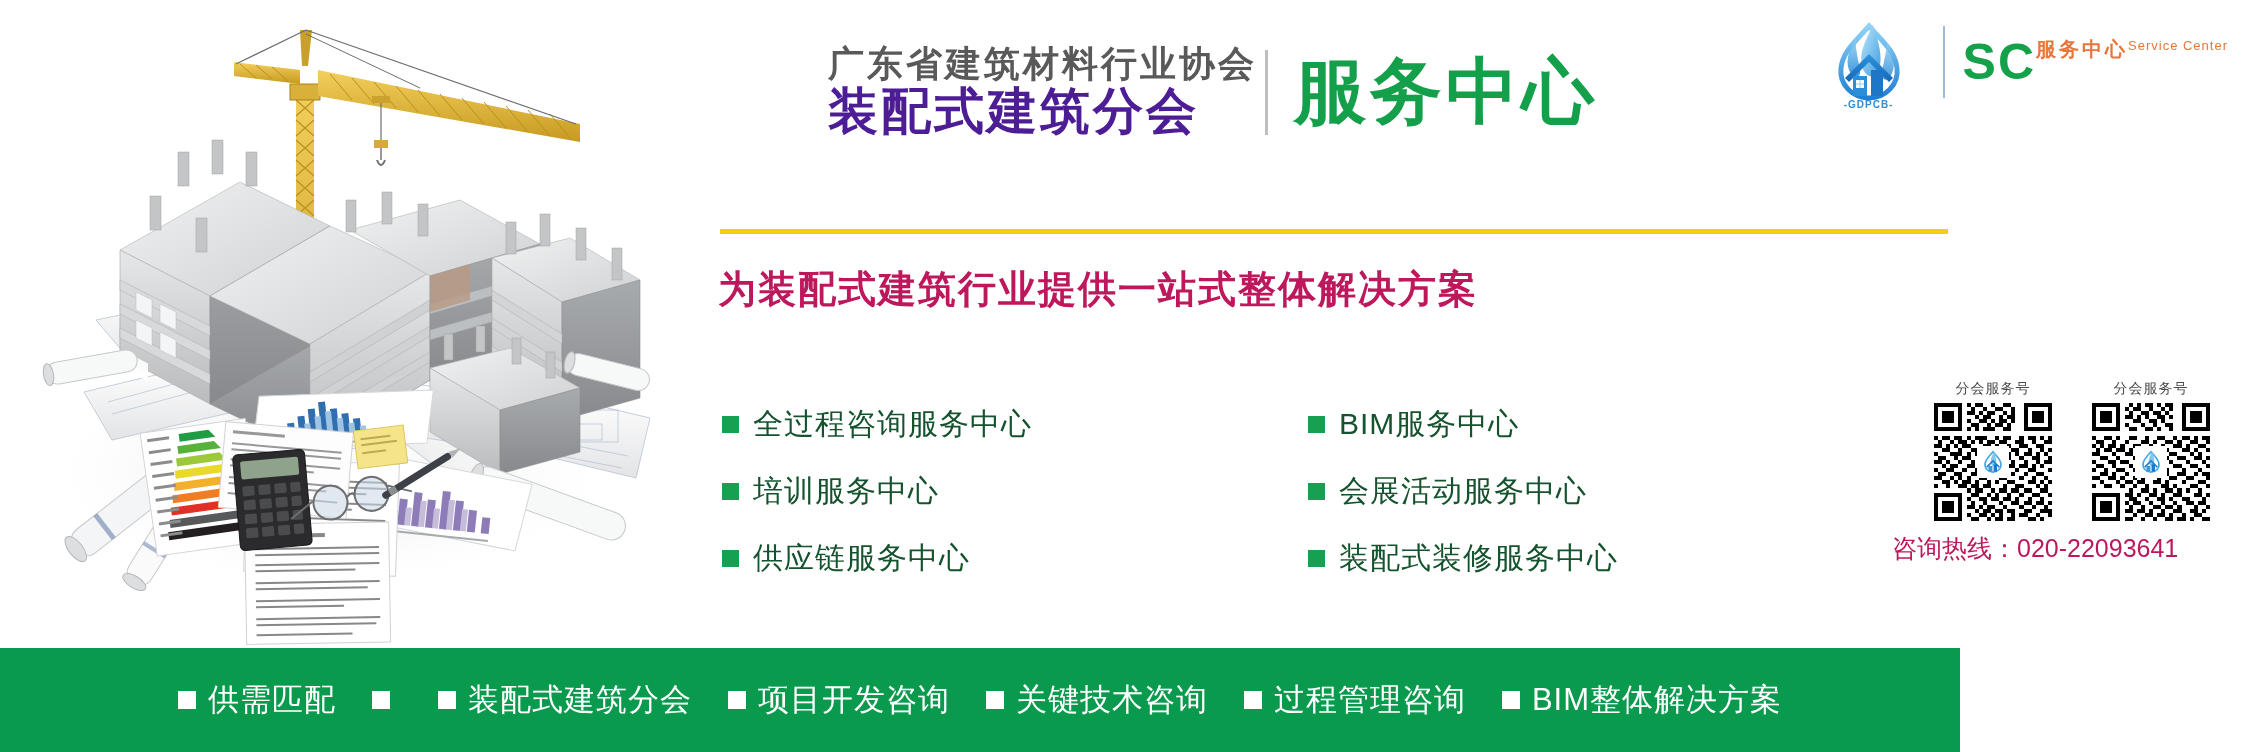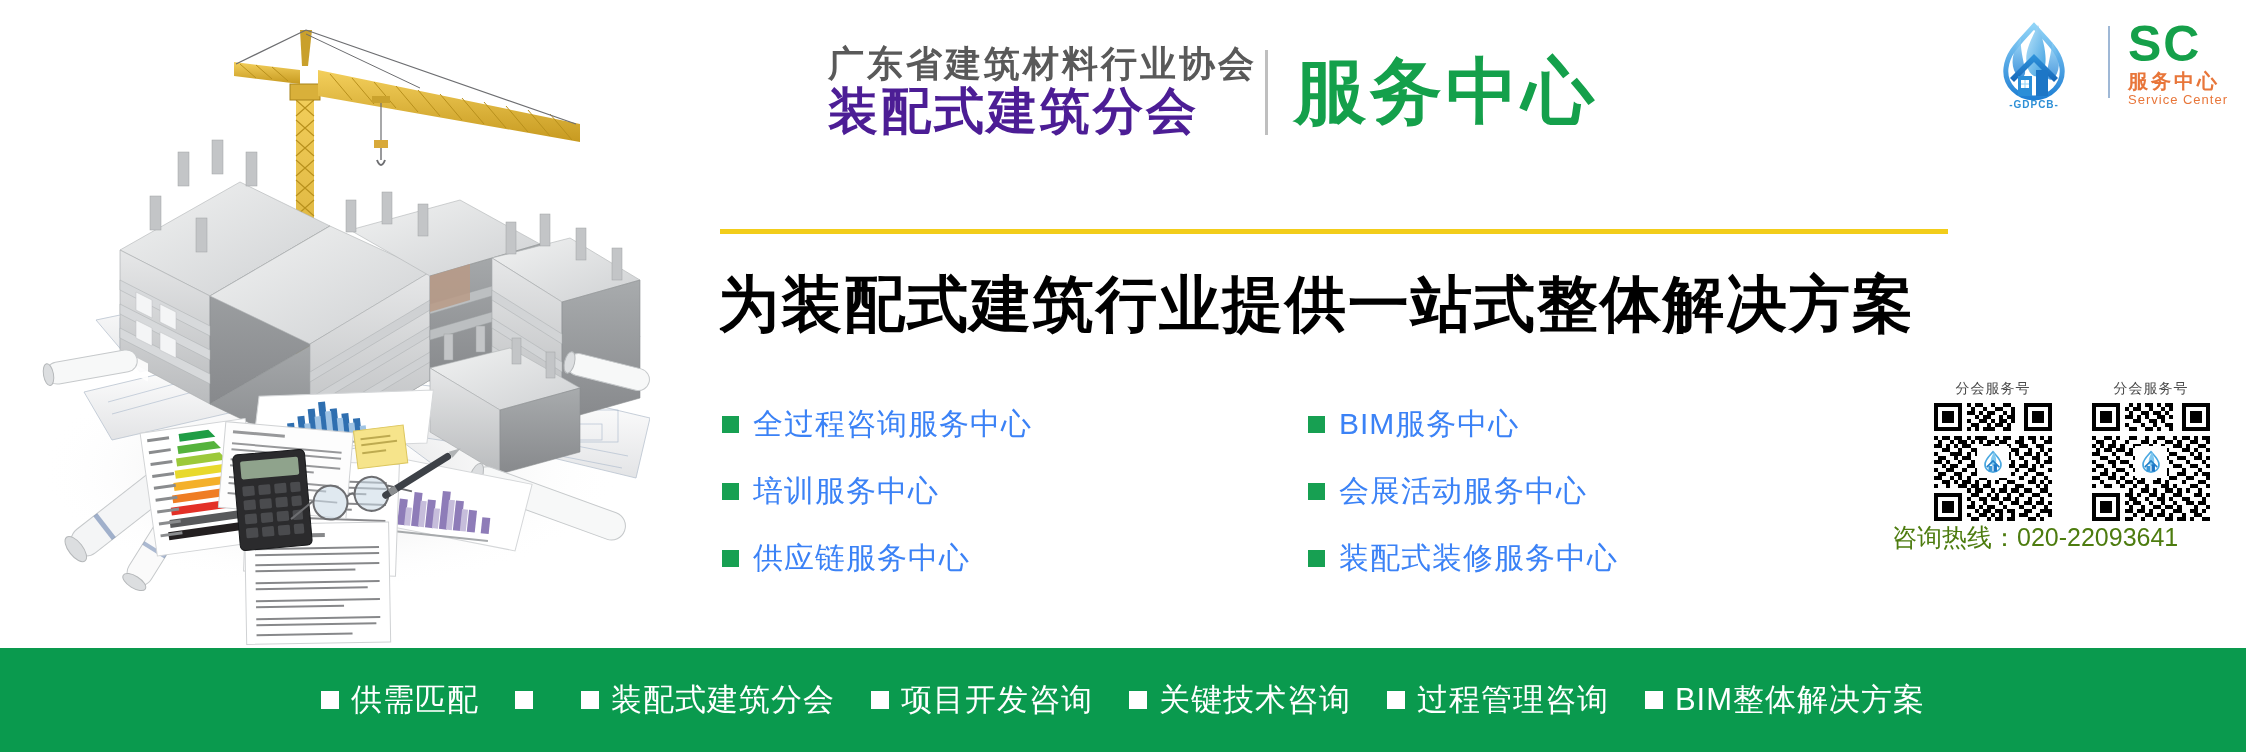--- a/index.html
+++ b/index.html
@@ -57,34 +57,34 @@
   
   #yellow-rule {
     position: absolute; left: 720px; top: 229px;
     width: 1228px; height: 5px;
     background: #f2cd1a;
   }
 
   
   #tagline {
     position: absolute; left: 718px; top: 264px;
-    font-size: 61px; font-weight: bold;
-    color: #000000; letter-spacing: 2px;
+    font-size: 38px; font-weight: bold;
+    color: #be185d; letter-spacing: 2px;
     white-space: nowrap;
   }
 
   
   #services {
     position: absolute; left: 722px; top: 404px;
     display: flex; gap: 86px;
   }
   .svc-col { display: flex; flex-direction: column; gap: 26px; }
   .svc-item {
     display: flex; align-items: center;
-    font-size: 30px; color: #3b82f6;
+    font-size: 30px; color: #14532d;
     letter-spacing: 1px; white-space: nowrap;
   }
   .svc-bullet {
     width: 17px; height: 17px;
     background: #17a052;
     margin-right: 14px; flex: 0 0 auto;
   }
   .svc-col.col-a { width: 500px; }
 
   
@@ -99,21 +99,21 @@
     align-items: center; justify-content: flex-end;
   }
   #logo-mark-gdpcb {
     font-size: 10px; color: #2d8fd6; letter-spacing: 1px;
     font-weight: bold; margin-top: -3px;
   }
   #logo-sep {
     width: 2px; height: 72px; background: #9fb8d6;
     margin: 0 18px;
   }
-  #logo-text { display: flex; flex-direction: column; align-items: flex-start; }
+  #logo-text { display: flex; align-items: flex-start; }
   #logo-sc {
     font-size: 50px; font-weight: bold; color: #15a04a;
     letter-spacing: 2px; line-height: 1;
   }
   #logo-cn {
     font-size: 20px; font-weight: bold; color: #e8763a;
     letter-spacing: 3px; margin-top: 2px; line-height: 1;
   }
   #logo-en {
     font-size: 13px; color: #e8763a; letter-spacing: 1px;
@@ -133,29 +133,30 @@
   }
   .qr-img { width: 118px; height: 118px; position: relative; background:#fff; }
   .qr-img svg { display:block; }
   .qr-center-logo {
     position: absolute; left: 50%; top: 50%;
     transform: translate(-50%,-50%);
     width: 32px; height: 32px; background: #fff;
     display: flex; align-items: center; justify-content: center;
   }
   #hotline {
-    font-size: 25px; color: #4d7c0f;
+    margin-top: 11px;
+    font-size: 25px; color: #be185d;
     letter-spacing: 0px; white-space: nowrap;
     text-align: left;
   }
 
   
   #footer {
     position: absolute; left: 0; bottom: 0;
-    width: 2246px; height: 104px;
+    width: 1960px; height: 104px;
     background: #0a9a4e;
     display: flex; align-items: center; justify-content: center;
     gap: 36px;
   }
   .ft-item {
     display: flex; align-items: center;
     font-size: 31px; color: #ffffff; letter-spacing: 1px;
     white-space: nowrap;
   }
   .ft-bullet {

